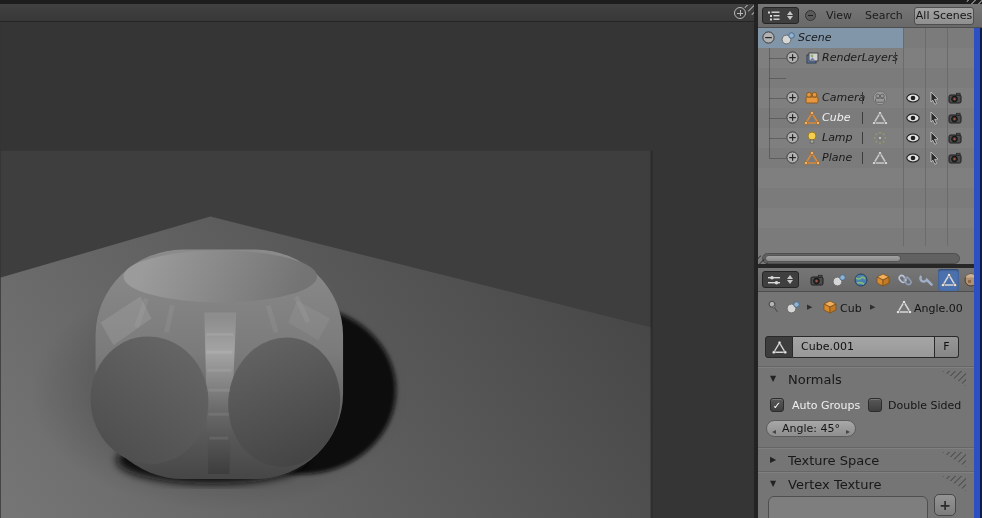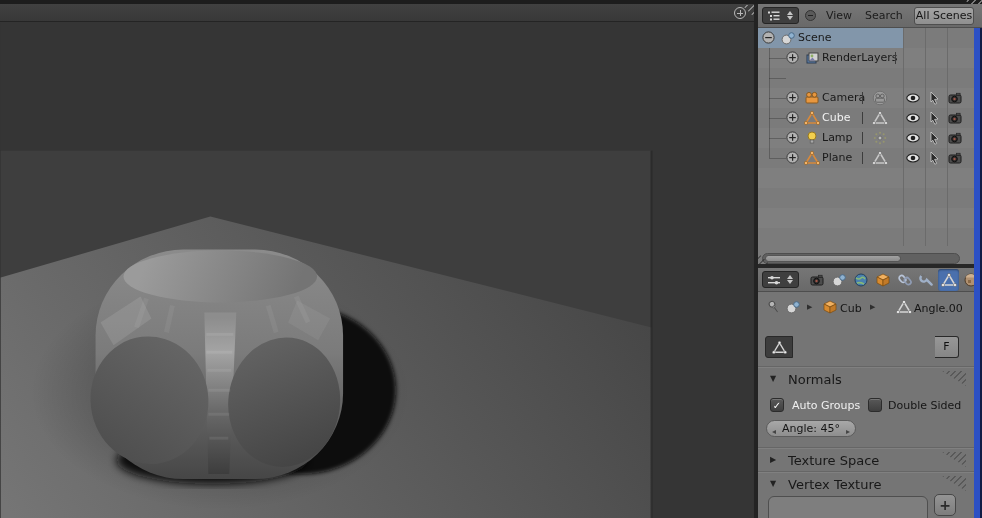--- a/index.html
+++ b/index.html
@@ -40,21 +40,21 @@
   .selbtn .ic{width:21px;display:flex;justify-content:center;}
   .selbtn .arrows{width:12px;display:flex;flex-direction:column;align-items:center;gap:1px;}
   .tri-up{width:0;height:0;border-left:3px solid transparent;border-right:3px solid transparent;border-bottom:4px solid #c6c6c6;}
   .tri-dn{width:0;height:0;border-left:3px solid transparent;border-right:3px solid transparent;border-top:4px solid #c6c6c6;}
   .minus-circle{position:absolute;left:47px;top:6px;width:11px;height:11px;border-radius:50%;background:#5a5a5a;border:1px solid #333;}
   .minus-circle:before{content:"";position:absolute;left:2px;top:4px;width:5px;height:1px;background:#222;}
   .allscenes{position:absolute;right:8px;top:3px;width:60px;height:18px;background:linear-gradient(#a4a4a4,#8f8f8f);
              border:1px solid #4e4e4e;border-radius:3px;text-align:center;line-height:16px;color:#151515;}
 
   
-  .outl-body{left:0;top:24px;width:216px;height:236px;background:#7b7b7b;overflow:hidden;}
+  .outl-body{left:0;top:24px;width:216px;height:236px;background:#7b7b7b;overflow:hidden;font-style:italic;}
   .ostripe{position:absolute;left:0;width:216px;height:20px;}
   .ostripe.alt{background:rgba(255,255,255,.035);}
   .colline{position:absolute;top:0;width:1px;height:218px;background:#6b6b6b;}
   .treeline-v{position:absolute;left:11px;top:18px;width:1px;height:112px;background:rgba(40,40,40,.35);}
   .treeline-h{position:absolute;left:11px;width:17px;height:1px;background:rgba(40,40,40,.35);}
   .orow{position:absolute;left:0;width:216px;height:20px;}
   .orow .olabel{position:absolute;top:3px;color:#191919;}
   .orow.active-obj .olabel{color:#f2f2f2;}
   .row-hl{position:absolute;left:0;top:0;width:145px;height:20px;background:#8296aa;}
   .expand{position:absolute;top:3px;width:13px;height:13px;}
@@ -599,20 +599,21 @@
             <use href="#sym-mesh-g"></use>
           </svg>
         </span>
       <span class="crumb-txt" style="left:156px;">Angle.00</span>
 
       <div class="name-iconbox">
           <svg width="15" height="15">
             <use href="#sym-mesh-g"></use>
           </svg>
         </div>
+      <div class="name-field">Cube.001</div>
       <div class="f-btn">F</div>
 
       <div class="hline" style="top:74px;"></div>
       <div class="panel-head" style="top:78px;">
         <span class="panel-tri">▼</span>
         <span class="panel-title">Normals</span>
         <span class="panstripes"></span>
       </div>
       <div class="cb" style="left:12px;top:106px;">✓</div>
       <span class="cb-label" style="left:34px;top:107px;position:absolute;color:#f0f0f0;">Auto Groups</span>

